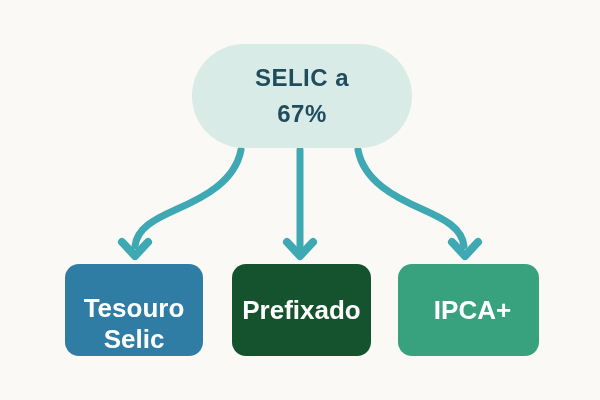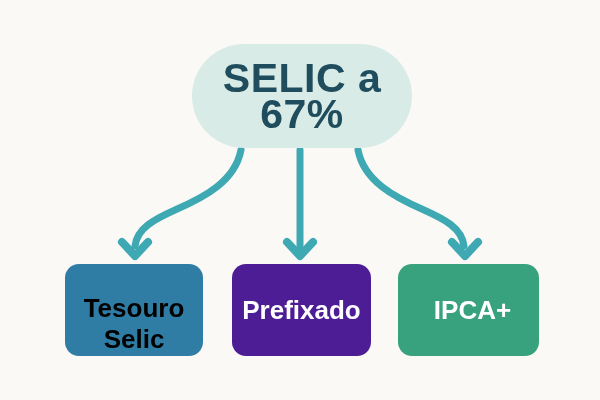--- a/index.html
+++ b/index.html
@@ -34,21 +34,21 @@
     position: absolute;
     left: 192px; top: 44px;
     width: 220px; height: 104px;
     border-radius: 52px;
     display: flex;
     align-items: center;
     justify-content: center;
   }
   .root-label {
     font-weight: 700;
-    font-size: 41px;
+    font-size: 24px;
     line-height: 36px;
     text-align: center;
     letter-spacing: 0.5px;
   }
   .child-node {
     position: absolute;
     top: 264px;
     height: 92px;
     border-radius: 14px;
     display: flex;
@@ -87,24 +87,24 @@
   </svg>
 
   <div class="root-node" style="background-color: rgb(217, 235, 230);">
     <div class="root-label" style="color: rgb(31, 77, 94);">
       <div>SELIC a</div>
       <div>67%</div>
     </div>
   </div>
 
   <div class="child-node node-1" style="background-color: rgb(47, 125, 165);">
-    <div class="node-label" style="color: #000000; margin-top: 28px;">Tesouro Selic</div>
+    <div class="node-label" style="color: #ffffff; margin-top: 28px;">Tesouro Selic</div>
   </div>
 
-  <div class="child-node node-2" style="background-color: #4c1d95;">
+  <div class="child-node node-2" style="background-color: #14532d;">
     <div class="node-label" style="color: rgb(255, 255, 255);">Prefixado</div>
   </div>
 
   <div class="child-node node-3" style="background-color: rgb(56, 161, 125); padding-left: 8px;">
     <div class="node-label" style="color: rgb(255, 255, 255);">IPCA+</div>
   </div>
 
 </div>
 
 </body></html>

